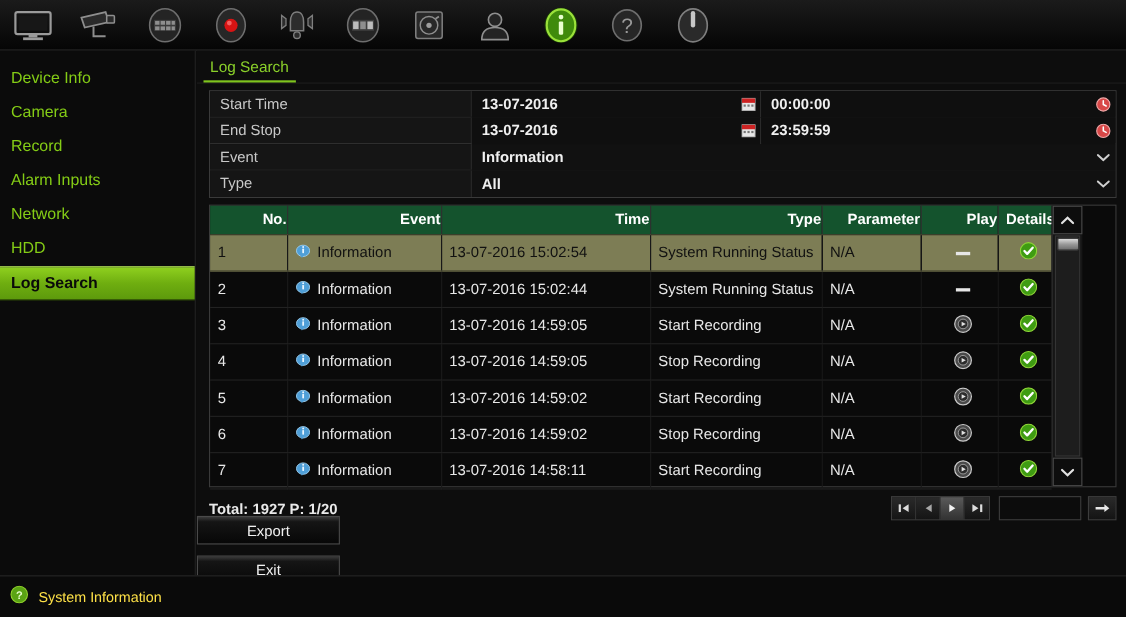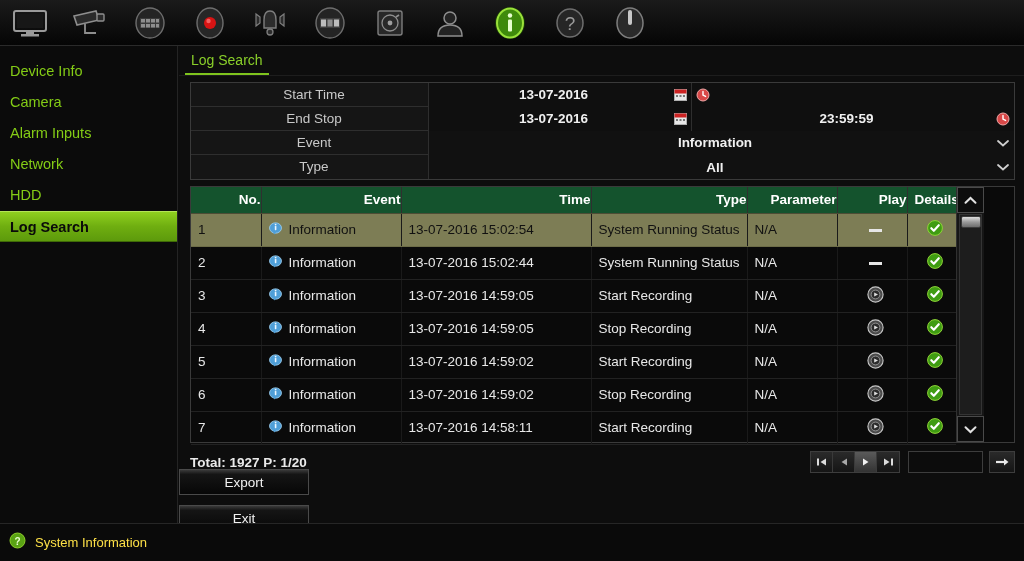--- a/index.html
+++ b/index.html
@@ -74,21 +74,20 @@
     padding: 6px 6px 5px 6px;
     border-bottom: 2px solid #7fc41e;
     cursor: pointer;
   }
 
   
   .form {
     margin: 6px 9px 0 11px;
     border: 1px solid #3a3a3a;
     background: #111;
-    text-align: center;
   }
   .frow {
     display: flex;
     height: 24px;
     border-bottom: 1px solid #2e2e2e;
   }
   .frow:last-child { border-bottom: none; }
   .flabel {
     width: 238px;
     padding-left: 9px;
@@ -404,20 +403,21 @@
       <svg width="40" height="34" viewBox="0 0 40 34">
         <ellipse cx="20" cy="17" rx="13" ry="15" fill="#2a2a2a" stroke="#7e7e7e" stroke-width="1.5"></ellipse>
         <rect x="18" y="4" width="4" height="15" rx="2" fill="#c8c8c8"></rect>
       </svg>
     </div>
   </div>
 
   <div class="sidebar">
     <div class="side-item">Device Info</div>
     <div class="side-item">Camera</div>
+    <div class="side-item">Record</div>
     <div class="side-item">Alarm Inputs</div>
     <div class="side-item">Network</div>
     <div class="side-item">HDD</div>
     <div class="side-item active">Log Search</div>
   </div>
 
   <div class="main">
 
     <div class="tabbar">
       <span class="tab">Log Search</span>
@@ -434,20 +434,21 @@
               <svg width="13" height="13" viewBox="0 0 13 13">
                 <rect x="0.5" y="1.5" width="12" height="11" fill="#e8e8e8" stroke="#b0b0b0"></rect>
                 <rect x="0.5" y="1.5" width="12" height="4" fill="#cc2222"></rect>
                 <rect x="2" y="7" width="2" height="2" fill="#777"></rect>
                 <rect x="5.5" y="7" width="2" height="2" fill="#777"></rect>
                 <rect x="9" y="7" width="2" height="2" fill="#777"></rect>
               </svg>
             </span>
           </div>
           <div class="fv-time">
+            <span class="txt">00:00:00</span>
             <span class="icon-slot">
               <svg width="14" height="14" viewBox="0 0 14 14">
                 <circle cx="7" cy="7" r="6" fill="#d84848" stroke="#f0a8a8" stroke-width="1"></circle>
                 <path d="M7 3.5 L7 7 L9.6 8.4" stroke="#fff" stroke-width="1.4" fill="none" stroke-linecap="round"></path>
               </svg>
             </span>
           </div>
         </div>
       </div>
 

